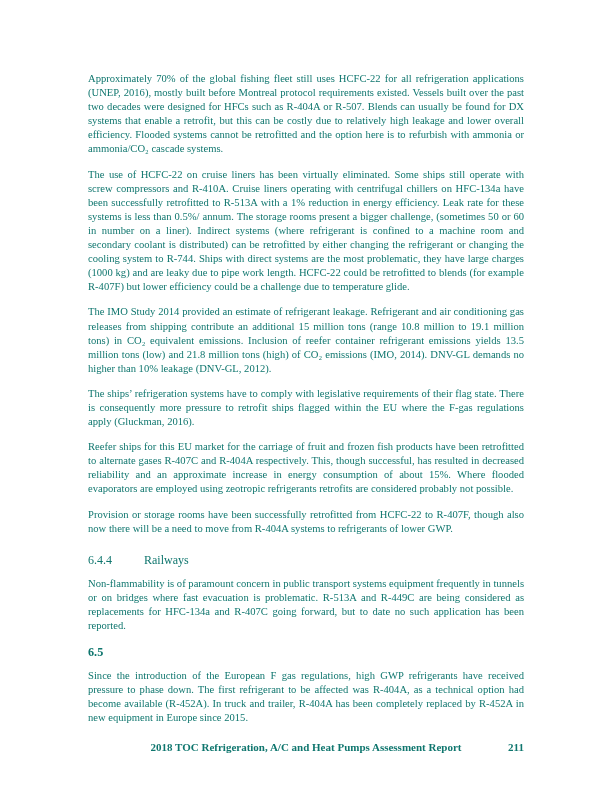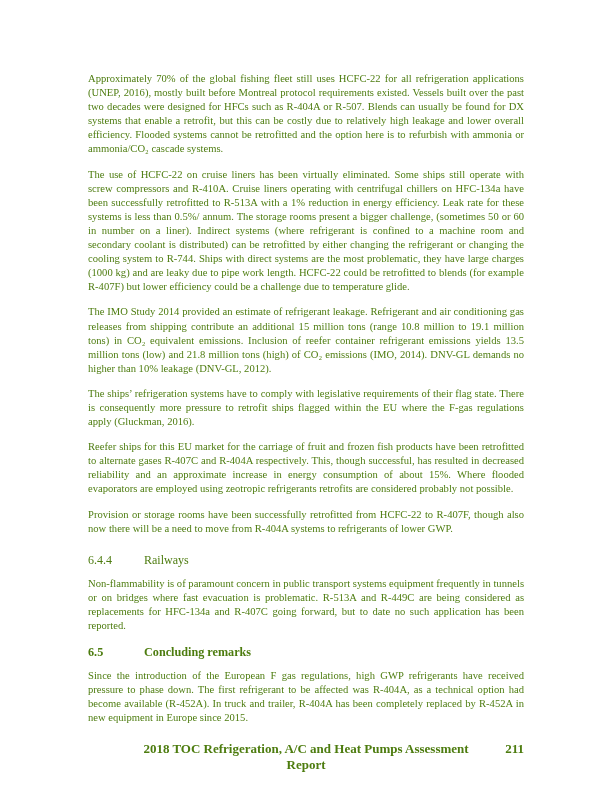--- a/index.html
+++ b/index.html
@@ -6,21 +6,21 @@
     margin: 0;
     padding: 0;
     background: #ffffff;
   }
   .page {
     position: relative;
     width: 612px;
     height: 792px;
     background: #ffffff;
     font-family: "Liberation Serif", serif;
-    color: #4d7c0f;
+    color: #0f766e;
     box-sizing: border-box;
     overflow: hidden;
   }
   .content {
     position: absolute;
     left: 88px;
     top: 72px;
     width: 436px;
   }
   p.body-par {
@@ -48,22 +48,22 @@
   .section-heading .title {
     flex: 1 1 auto;
   }
   .footer {
     position: absolute;
     left: 88px;
     top: 741px;
     width: 436px;
     border-top: 0px solid transparent;
     display: flex;
-    align-items: flex-start;
-    font-size: 13px;
+    align-items: center;
+    font-size: 11px;
     font-weight: bold;
     font-family: "Liberation Serif", serif;
   }
   .footer .footer-title {
     flex: 1 1 auto;
     text-align: center;
     padding-left: 40px;
   }
   .footer .footer-page {
     flex: 0 0 40px;
@@ -85,21 +85,20 @@
 
     <div class="section-heading">
       <span class="num">6.4.4</span>
       <span class="title">Railways</span>
     </div>
 
     <p class="body-par">Non-flammability is of paramount concern in public transport systems equipment frequently in tunnels or on bridges where fast evacuation is problematic. R-513A and R-449C are being considered as replacements for HFC-134a and R-407C going forward, but to date no such application has been reported.</p>
 
     <div class="section-heading bold">
       <span class="num">6.5</span>
-      <span class="title">Concluding remarks</span>
     </div>
 
     <p class="body-par">Since the introduction of the European F gas regulations, high GWP refrigerants have received pressure to phase down. The first refrigerant to be affected was R-404A, as a technical option had become available (R-452A). In truck and trailer, R-404A has been completely replaced by R-452A in new equipment in Europe since 2015.</p>
 
   </div>
 
   <div class="footer">
     <span class="footer-title">2018 TOC Refrigeration, A/C and Heat Pumps Assessment Report</span>
     <span class="footer-page">211</span>
   </div>

